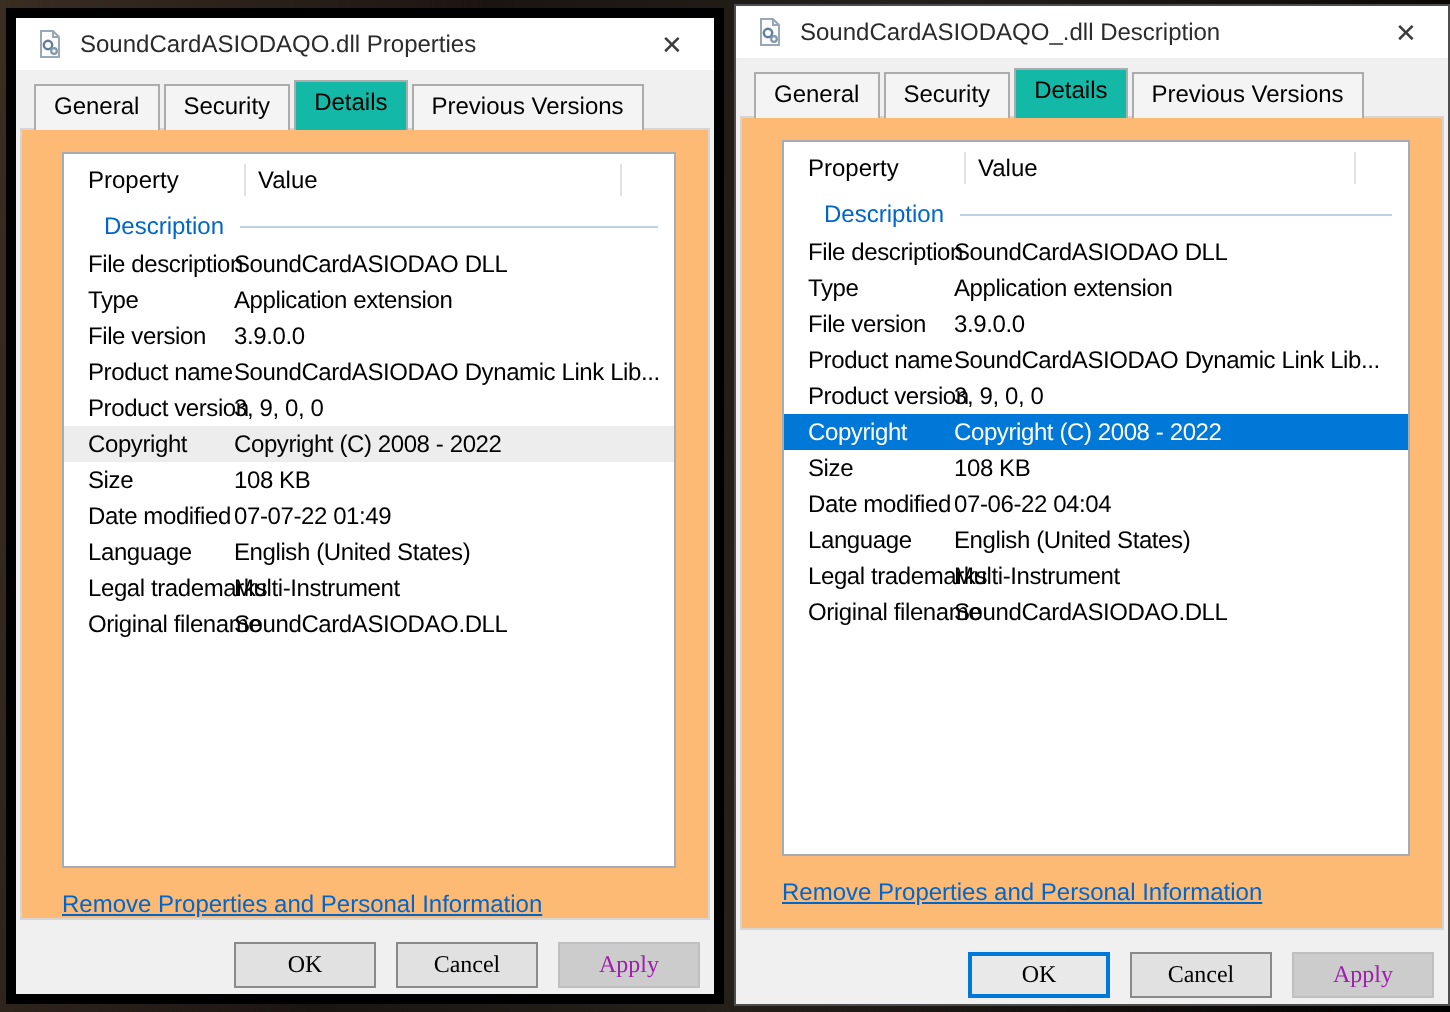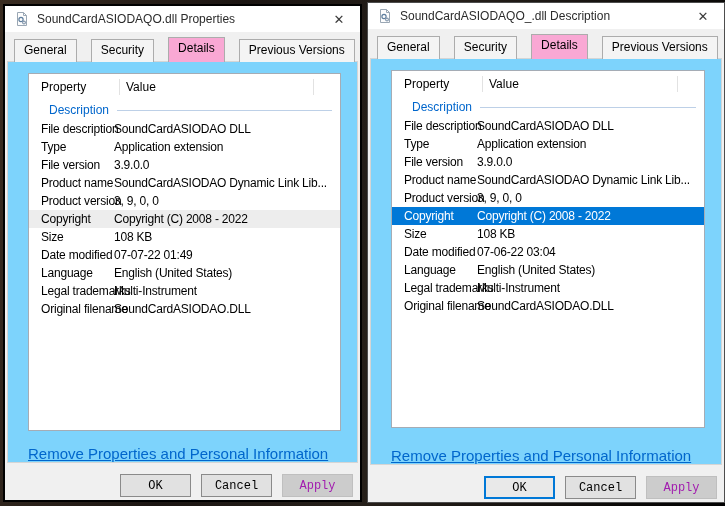--- a/index.html
+++ b/index.html
@@ -7,59 +7,59 @@
   body {
     font-family:"Liberation Sans", sans-serif;
     background:linear-gradient(100deg,#3a2d22 0%,#1b1512 30%,#26201a 55%,#120f0d 80%,#000 100%);
     position:relative;
     font-size:12px; color:#000;
   }
   .dialog {
     position:absolute; background:#f0f0f0;
     display:flex; flex-direction:column;
   }
-  .dialog.left  { left:3px;  top:4px; width:359px; height:498px; border:2px solid #000000; }
+  .dialog.left  { left:3px;  top:4px; width:359px; height:498px; border:5px solid #000000; }
   .dialog.right { left:367px; top:2px; width:358px; height:501px; border:1px solid #4d4d4d; }
 
   .titlebar { height:26px; background:#fff; display:flex; align-items:center; padding:0 6px 0 9px; flex:0 0 auto; }
   .titlebar .app-icon { width:16px; height:16px; margin-right:7px; flex:0 0 auto; }
   .titlebar .title { font-size:12px; color:#2b2b2b; white-space:nowrap; overflow:hidden; }
   .close-btn { margin-left:auto; width:30px; height:24px; display:flex; align-items:center; justify-content:center;
                font-size:13px; color:#3c3c3c; cursor:default; }
 
-  .tabstrip { display:flex; padding:7px 0 0 9px; position:relative; z-index:3; flex:0 0 auto;gap:12px; }
+  .tabstrip { display:flex; padding:7px 0 0 9px; position:relative; z-index:3; flex:0 0 auto; }
   .tab { border:1px solid #acacac; border-bottom:none; background:#f4f4f4; padding:3px 9px 4px;
          font-size:12px; margin-right:2px; position:relative; }
-  .tab.active { background:#f9a8d4; top:-2px; padding-bottom:7px; margin-bottom:-2px; z-index:4; }
-
-  .page { background:#7dd3fc; border:1px solid #d5d5d5; margin:-1px 2px 0 2px; flex:1 1 auto;
-          position:relative; z-index:1; display:flex; flex-direction:column; padding:11px 16px 0 20px;justify-content:space-between; }
+  .tab.active { background:#14b8a6; top:-2px; padding-bottom:7px; margin-bottom:-2px; z-index:4; }
+
+  .page { background:#fdba74; border:1px solid #d5d5d5; margin:-1px 2px 0 2px; flex:1 1 auto;
+          position:relative; z-index:1; display:flex; flex-direction:column; padding:11px 16px 0 20px; }
 
   .listbox { border:1px solid #a5acb5; background:#fff; height:358px; flex:0 0 auto; overflow:hidden; font-size:12px; }
   .lv-header { display:flex; align-items:center; height:26px; }
   .hp { width:90px; padding-left:12px; }
   .hsep { width:1px; height:16px; background:#e2e2e2; }
   .hv { flex:1; padding-left:6px; }
   .group { display:flex; align-items:center; height:20px; padding-left:20px; font-weight:normal; }
   .group-line { flex:1; height:1px; background:#bdd0e7; margin:0 8px 0 8px; }
   .lrow { display:flex; height:18px; align-items:center; }
   .pcol { width:85px; padding-left:12px; flex:0 0 auto; white-space:nowrap; letter-spacing:-0.2px; }
   .vcol { padding-left:0; white-space:nowrap; letter-spacing:-0.2px; }
   .lrow .vcol { margin-left:0; }
   .lrow > .pcol + .vcol { }
   .lrow.inactive-selected { background:#ededed; }
   .lrow.selected { background:#0078d7; color:#fff; }
 
-  .remove-link { margin-top:11px; display:inline-block; align-self:flex-start; font-size:15px;
+  .remove-link { margin-top:11px; display:inline-block; align-self:flex-start; font-size:12px;
                  text-decoration:underline; cursor:pointer; }
 
   .footer { flex:0 0 auto; height:37px; background:#f0f0f0; display:flex; justify-content:flex-end;
             align-items:flex-end; gap:10px; padding:0 7px 3px 0; }
   .btn { width:71px; height:23px; background:#e1e1e1; border:1px solid #8a8a8a; font-size:12px;
-         font-family:Liberation Mono, monospace; color:#000; display:flex; align-items:center; justify-content:center; }
+         font-family:Liberation Serif, serif; color:#000; display:flex; align-items:center; justify-content:center; }
   .btn.default { border:2px solid #0078d7; background:#e9e9e9; }
   .btn.disabled { background:#cccccc; border:1px solid #bfbfbf; color:#a21caf; }
 </style>
 </head>
 <body>
 
 <div class="dialog left">
   <div class="titlebar">
     <svg class="app-icon" viewBox="0 0 16 16">
       <path d="M3.5 1.5h6l3 3v10h-9z" fill="#fdfdfd" stroke="#9aa7b4" stroke-width="1"></path>
@@ -197,21 +197,21 @@
           <div class="lrow selected">
             <span class="pcol">Copyright</span>
             <span class="vcol">Copyright (C) 2008 - 2022</span>
           </div>
           <div class="lrow">
             <span class="pcol">Size</span>
             <span class="vcol">108 KB</span>
           </div>
           <div class="lrow">
             <span class="pcol">Date modified</span>
-            <span class="vcol">07-06-22 03:04</span>
+            <span class="vcol">07-06-22 04:04</span>
           </div>
           <div class="lrow">
             <span class="pcol">Language</span>
             <span class="vcol">English (United States)</span>
           </div>
           <div class="lrow">
             <span class="pcol">Legal trademarks</span>
             <span class="vcol">Multi-Instrument</span>
           </div>
           <div class="lrow">

